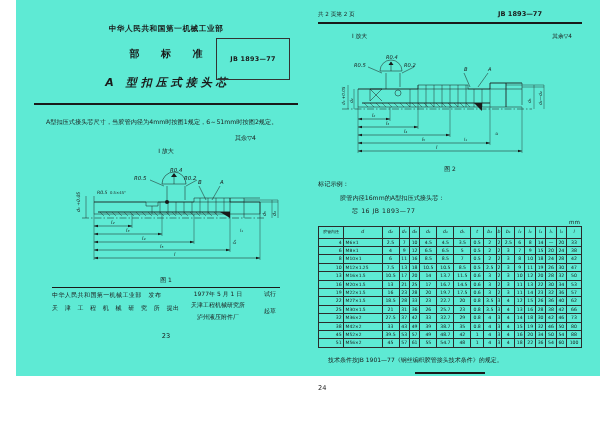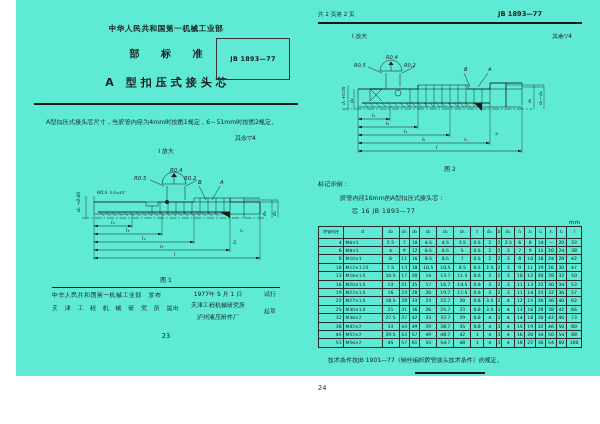--- a/index.html
+++ b/index.html
@@ -20,21 +20,21 @@
   .ministry{
     font-size:7.6px;font-weight:bold;letter-spacing:.6px;
     text-align:center;margin-top:14px;
   }
   .std-word{
     font-size:10px;font-weight:bold;letter-spacing:9px;
     text-align:center;margin-top:13px;padding-left:9px;
   }
   .doc-title{
     font-size:11px;font-weight:bold;letter-spacing:4px;
-    text-align:center;margin-top:14px;padding-left:4px;
+    text-align:center;margin-top:14px;padding-left:4px;font-style:italic;
   }
   .std-box{
     position:absolute;right:8px;top:28px;width:72px;height:40px;
     border:1px solid #333;display:flex;align-items:center;justify-content:center;
   }
   .std-box span{font-size:6.4px;font-weight:bold;letter-spacing:.3px;}
 
   .rule-thick{height:2px;background:#1a1a1a;margin-top:13px;}
 
   .body-para{

